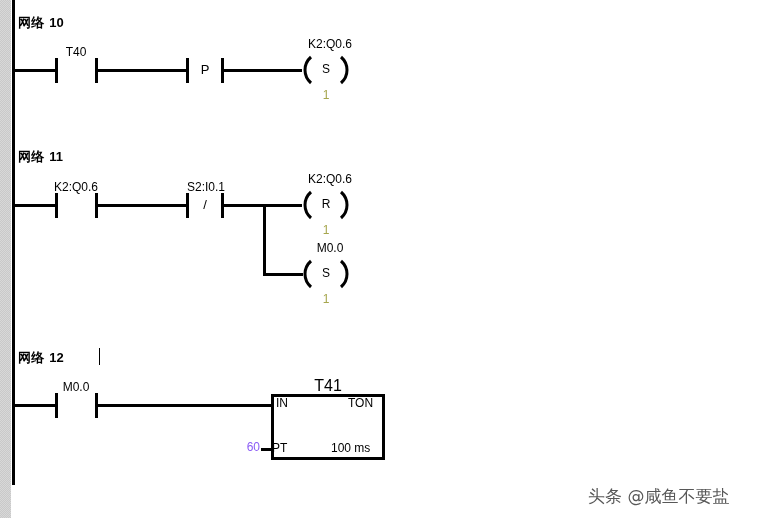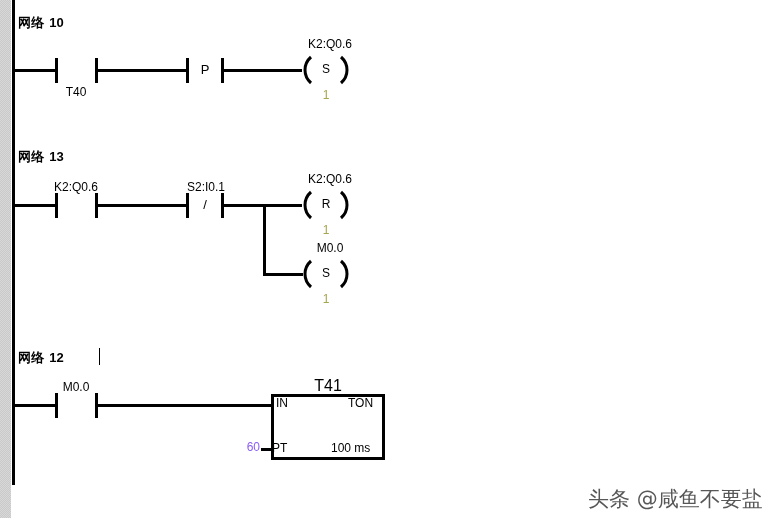--- a/index.html
+++ b/index.html
@@ -148,21 +148,21 @@
     font-size: 12px;
     color: #8b5cf6;
     white-space: nowrap;
     text-align: right;
     font-family: "Liberation Sans", sans-serif;
   }
 
   
   .watermark {
     position: absolute;
-    font-size: 21px;
+    font-size: 17px;
     color: #3a3a3a;
     white-space: nowrap;
     font-family: "DejaVu Sans", "Liberation Sans", sans-serif;
     opacity: 0.85;
   }
 </style>
 </head>
 <body>
 
 <div id="app">
@@ -178,21 +178,21 @@
     <div class="net-title" style="left:18px; top:14px;">
       <span class="cn">网络</span>
       <span class="num"> 10</span>
     </div>
 
     <div class="hwire" style="left:14px; top:69px; width:44px;"></div>
     <div class="hwire" style="left:95px; top:69px; width:92px;"></div>
     <div class="hwire" style="left:222px; top:69px; width:80px;"></div>
 
     <div>
-      <div class="operand" style="left:46px; top:45px; width:60px;margin-top:40px;">T40</div>
+      <div class="operand" style="left:46px; top:45px; width:60px;">T40</div>
       <div class="cbar" style="left:55px; top:58px;"></div>
       <div class="cbar" style="left:95px; top:58px;"></div>
     </div>
 
     <div>
       <div class="cbar" style="left:186px; top:58px;"></div>
       <div class="mid-glyph" style="left:190px; top:62px; width:30px;">P</div>
       <div class="cbar" style="left:221px; top:58px;"></div>
     </div>
 
@@ -204,21 +204,21 @@
       </svg>
       <div class="coil-letter" style="left:298px; top:62px; width:56px;">S</div>
       <div class="coil-value" style="left:298px; top:88px; width:56px;">1</div>
     </div>
   </div>
 
   <div>
 
     <div class="net-title" style="left:18px; top:148px;">
       <span class="cn">网络</span>
-      <span class="num"> 13</span>
+      <span class="num"> 11</span>
     </div>
 
     <div class="hwire" style="left:14px; top:204px; width:44px;"></div>
     <div class="hwire" style="left:95px; top:204px; width:92px;"></div>
     <div class="hwire" style="left:222px; top:204px; width:80px;"></div>
 
     <div class="vwire" style="left:263px; top:204px; height:72px;"></div>
     <div class="hwire" style="left:263px; top:273px; width:40px;"></div>
 
     <div>

